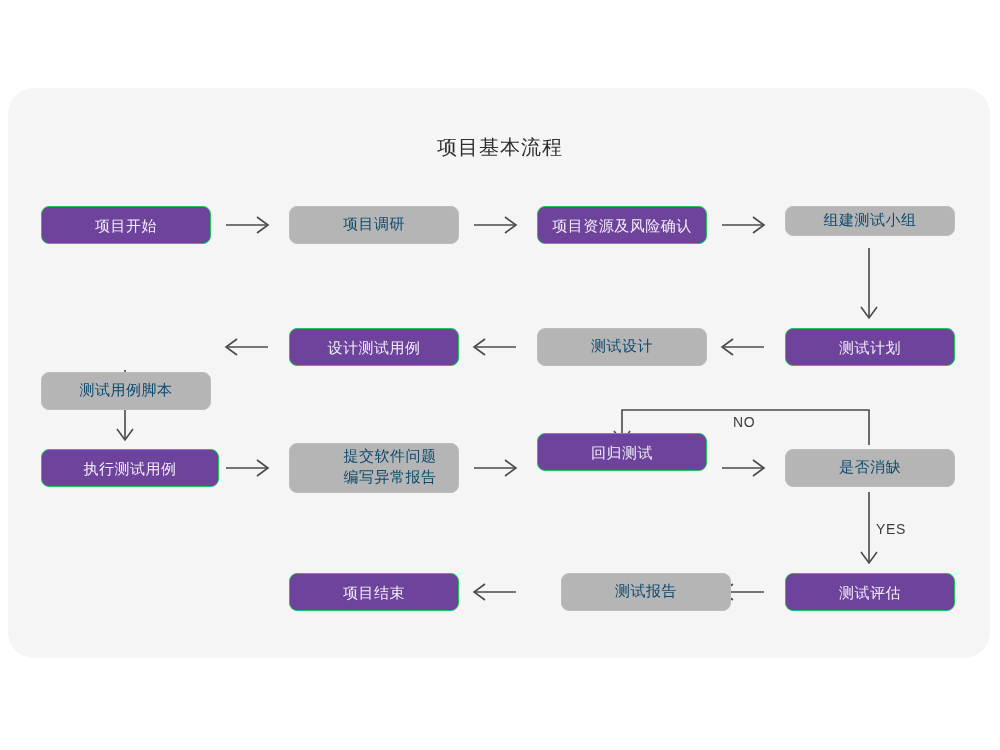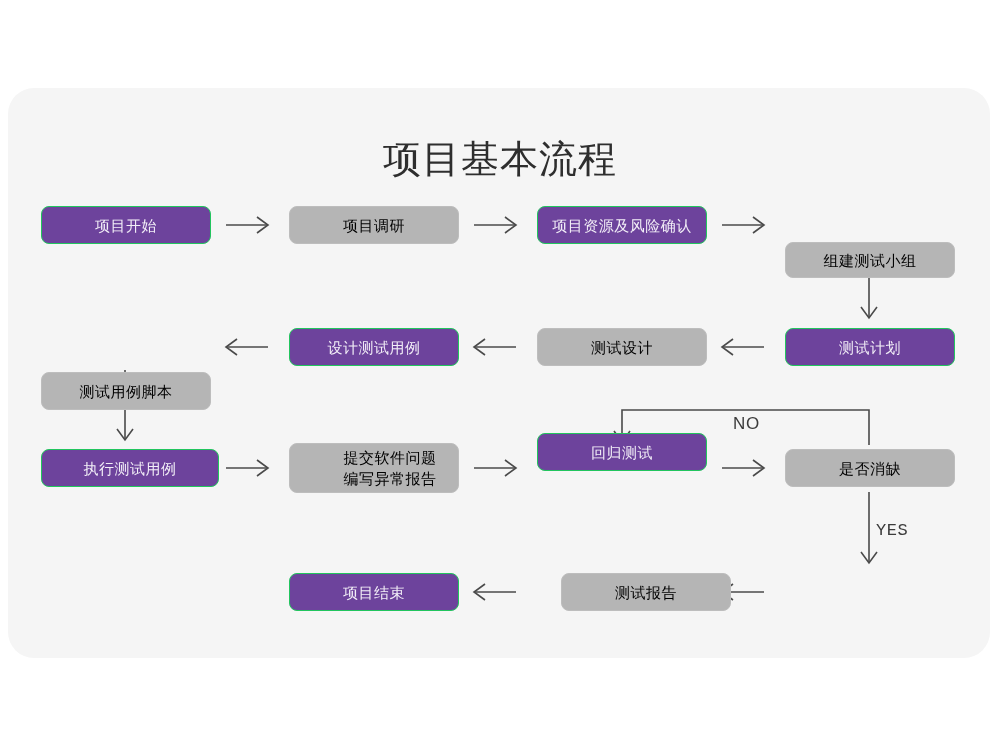--- a/index.html
+++ b/index.html
@@ -30,21 +30,21 @@
     background: #f5f5f5;
     border-radius: 26px;
   }
 
   #chart-title {
     position: absolute;
     left: 0;
     top: 134px;
     width: 1000px;
     text-align: center;
-    font-size: 38px;
+    font-size: 20px;
     color: #2e2e2e;
     letter-spacing: 1px;
     font-weight: 400;
   }
 
   .node {
     position: absolute;
     box-sizing: border-box;
     border-radius: 8px;
     display: flex;
@@ -58,26 +58,27 @@
     user-select: none;
   }
   .node.purple {
     background: #6d439c;
     border: 1px solid #22c55e;
     color: #f2eef7;
   }
   .node.gray {
     background: #b5b5b5;
     border: 1px solid #bdbdbd;
-    color: #000000;
+    color: #0c4a6e;
+    font-family: Liberation Mono, monospace;
   }
 
   .edge-label {
     position: absolute;
-    font-size: 17px;
+    font-size: 14px;
     color: #3c3c3c;
     letter-spacing: 0.6px;
     user-select: none;
   }
 
   svg.links {
     position: absolute;
     left: 0;
     top: 0;
     width: 1000px;
@@ -170,34 +171,35 @@
       <line x1="764" y1="592" x2="722" y2="592"></line>
       <path class="head" d="M733,584 L722,592 L733,600"></path>
     </g>
     <g>
       <line x1="516" y1="592" x2="474" y2="592"></line>
       <path class="head" d="M485,584 L474,592 L485,600"></path>
     </g>
   </svg>
 
   <div class="edge-label" style="left:733px; top:414px;">NO</div>
-  <div class="edge-label" style="left:876px; top:521px;font-family:Liberation Mono, monospace;">YES</div>
+  <div class="edge-label" style="left:876px; top:521px;">YES</div>
 
   <div class="node purple" style="left:41px;  top:206px; width:170px; height:38px;">项目开始</div>
   <div class="node gray" style="left:289px; top:206px; width:170px; height:38px;">项目调研</div>
   <div class="node purple" style="left:537px; top:206px; width:170px; height:38px;border-radius:8px;">项目资源及风险确认</div>
-  <div class="node gray" style="left:785px; top:206px; width:170px; height:36px;margin-top:36px;">组建测试小组</div>
+  <div class="node gray" style="left:785px; top:206px; width:170px; height:30px;">组建测试小组</div>
 
   <div class="node gray" style="left:41px;  top:328px; width:170px; height:38px;margin-top:44px;">测试用例脚本</div>
   <div class="node purple" style="left:289px; top:328px; width:170px; height:38px;">设计测试用例</div>
   <div class="node gray" style="left:537px; top:328px; width:170px; height:38px;">测试设计</div>
   <div class="node purple" style="left:785px; top:328px; width:170px; height:38px;border-radius:8px;">测试计划</div>
 
   <div class="node purple" style="left:41px;  top:449px; width:178px; height:38px;">执行测试用例</div>
   <div class="node gray" style="left:289px; top:443px; width:170px; height:50px;padding-left:32px;">提交软件问题
 编写异常报告</div>
   <div class="node purple" style="left:537px; top:433px; width:170px; height:38px;">回归测试</div>
   <div class="node gray" style="left:785px; top:449px; width:170px; height:38px;">是否消缺</div>
 
   <div class="node purple" style="left:289px; top:573px; width:170px; height:38px;">项目结束</div>
   <div class="node gray" style="left:537px; top:573px; width:170px; height:38px;margin-left:24px;">测试报告</div>
+  <div class="node purple" style="left:785px; top:573px; width:170px; height:38px;">测试评估</div>
 
 </div>
 
 </body></html>

